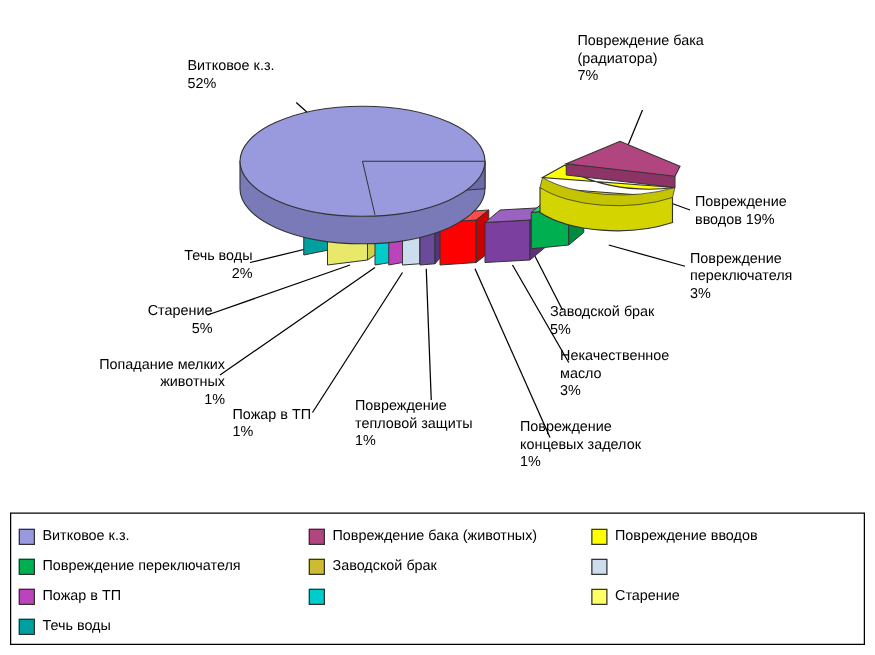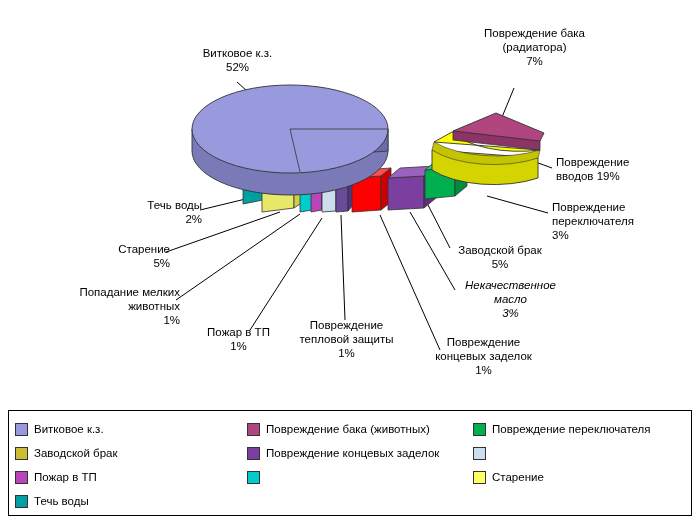--- a/index.html
+++ b/index.html
@@ -13,21 +13,21 @@
   }
   .chart-area{position:absolute;left:0;top:0;width:700px;height:400px;}
   svg{display:block;}
   .lbl{
     position:absolute;
     font-size:11.5px;
     line-height:14px;
     color:#000;
     white-space:pre;
   }
-  .lbl.center{text-align:center;}
+  .lbl.center{}
   .lbl.right{text-align:right;}
   .lbl.left{text-align:left;}
 
   
   .legend{
     position:absolute;
     left:8px; top:410px;
     width:684px; height:106px;
     border:1px solid #000;
     background:#fff;
@@ -158,21 +158,21 @@
   <div class="lbl center" style="left:462px;top:26px;width:145px;">Повреждение бака
 (радиатора)
 7%</div>
   <div class="lbl left" style="left:556px;top:155px;width:140px;">Повреждение
 вводов 19%</div>
   <div class="lbl left" style="left:552px;top:200px;width:140px;">Повреждение
 переключателя
 3%</div>
   <div class="lbl center" style="left:440px;top:243px;width:120px;">Заводской брак
 5%</div>
-  <div class="lbl center" style="left:448px;top:278px;width:125px;font-style:italic;">Некачественное
+  <div class="lbl center" style="left:448px;top:278px;width:125px;">Некачественное
 масло
 3%</div>
   <div class="lbl center" style="left:416px;top:335px;width:135px;">Повреждение
 концевых заделок
 1%</div>
   <div class="lbl center" style="left:284px;top:318px;width:125px;">Повреждение
 тепловой защиты
 1%</div>
   <div class="lbl center" style="left:186px;top:325px;width:105px;">Пожар в ТП
 1%</div>
@@ -189,35 +189,35 @@
   <div class="legend-grid">
 
     <div class="legend-item">
       <span class="swatch" style="background:#9999dd"></span>
       <span class="legend-label">Витковое к.з.</span>
     </div>
     <div class="legend-item">
       <span class="swatch" style="background:#b0457f"></span>
       <span class="legend-label">Повреждение бака (животных)</span>
     </div>
+    <div class="legend-item">
+      <span class="swatch" style="background:#ffff00"></span>
+      <span class="legend-label">Повреждение вводов</span>
+    </div>
 
     <div class="legend-item">
       <span class="swatch" style="background:#00b050"></span>
       <span class="legend-label">Повреждение переключателя</span>
     </div>
     <div class="legend-item">
       <span class="swatch" style="background:#ccbb33"></span>
       <span class="legend-label">Заводской брак</span>
     </div>
 
     <div class="legend-item">
-      <span class="swatch" style="background:#7b3fa0"></span>
-      <span class="legend-label">Повреждение концевых заделок</span>
-    </div>
-    <div class="legend-item">
       <span class="swatch" style="background:#ccddee"></span>
     </div>
     <div class="legend-item">
       <span class="swatch" style="background:#bb44bb"></span>
       <span class="legend-label">Пожар в ТП</span>
     </div>
 
     <div class="legend-item">
       <span class="swatch" style="background:#00cccc"></span>
     </div>

